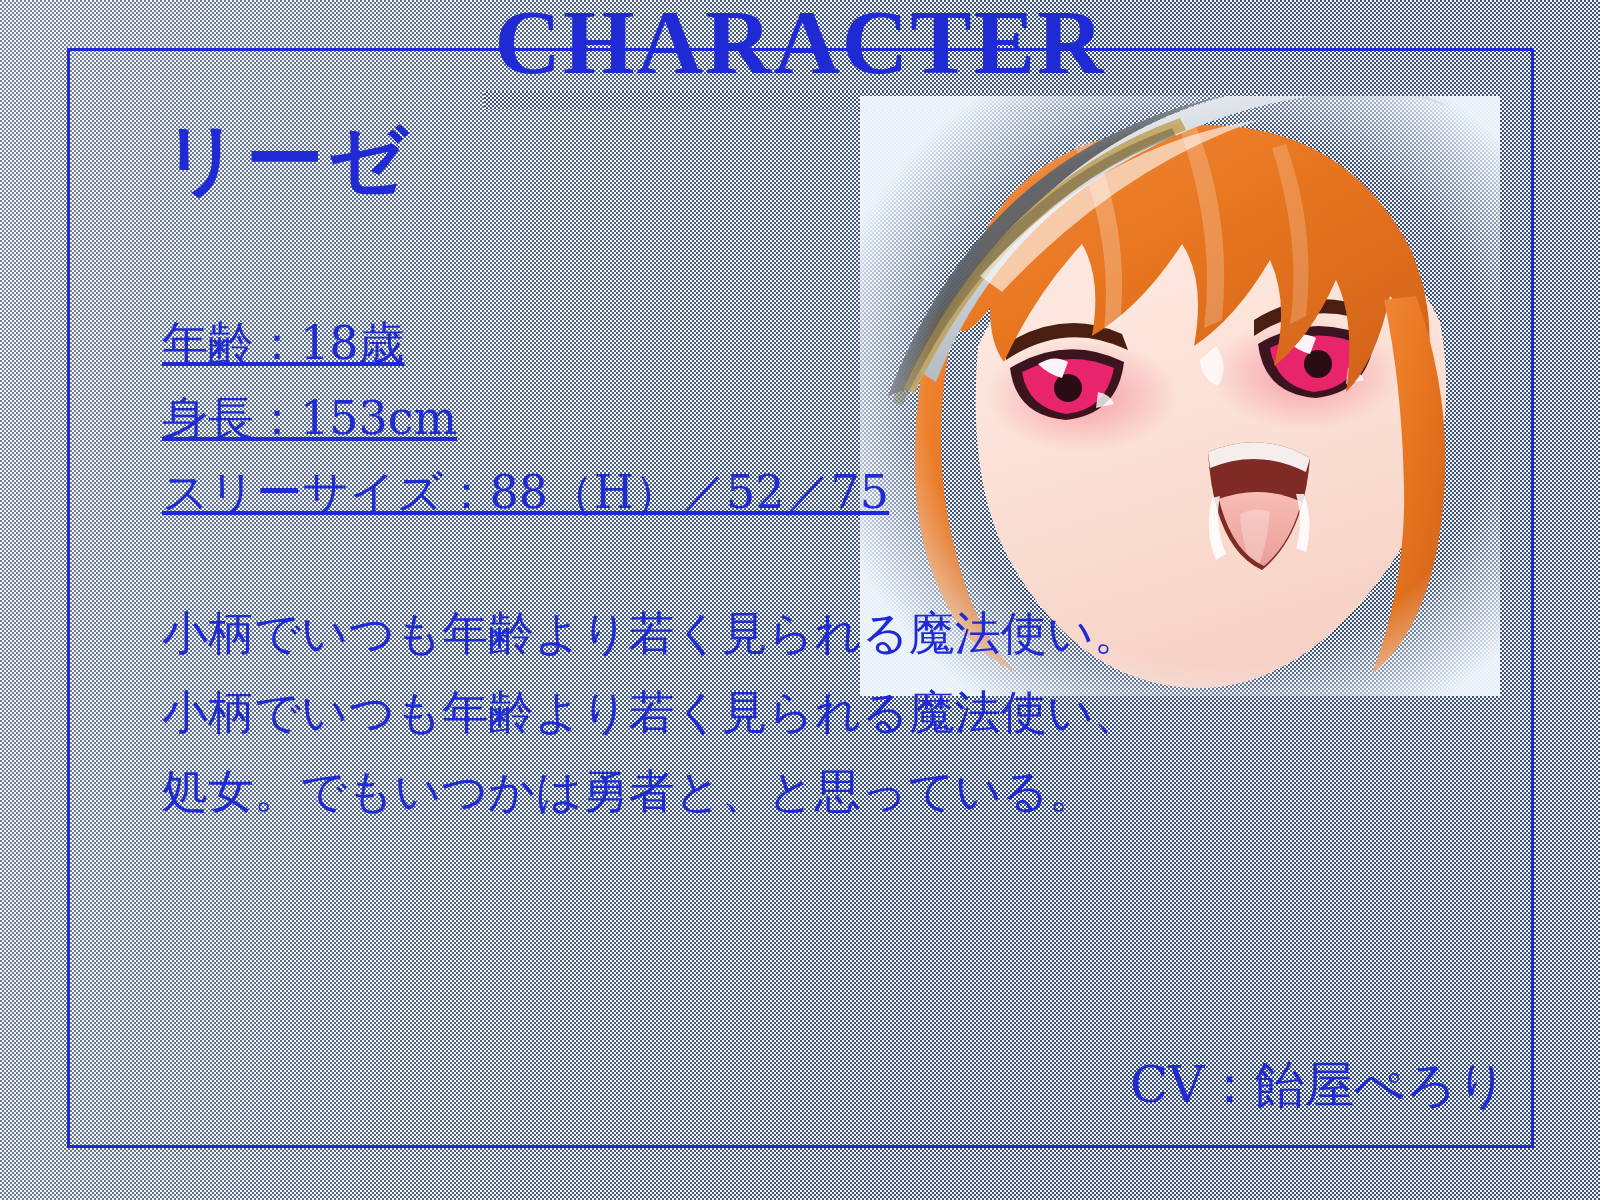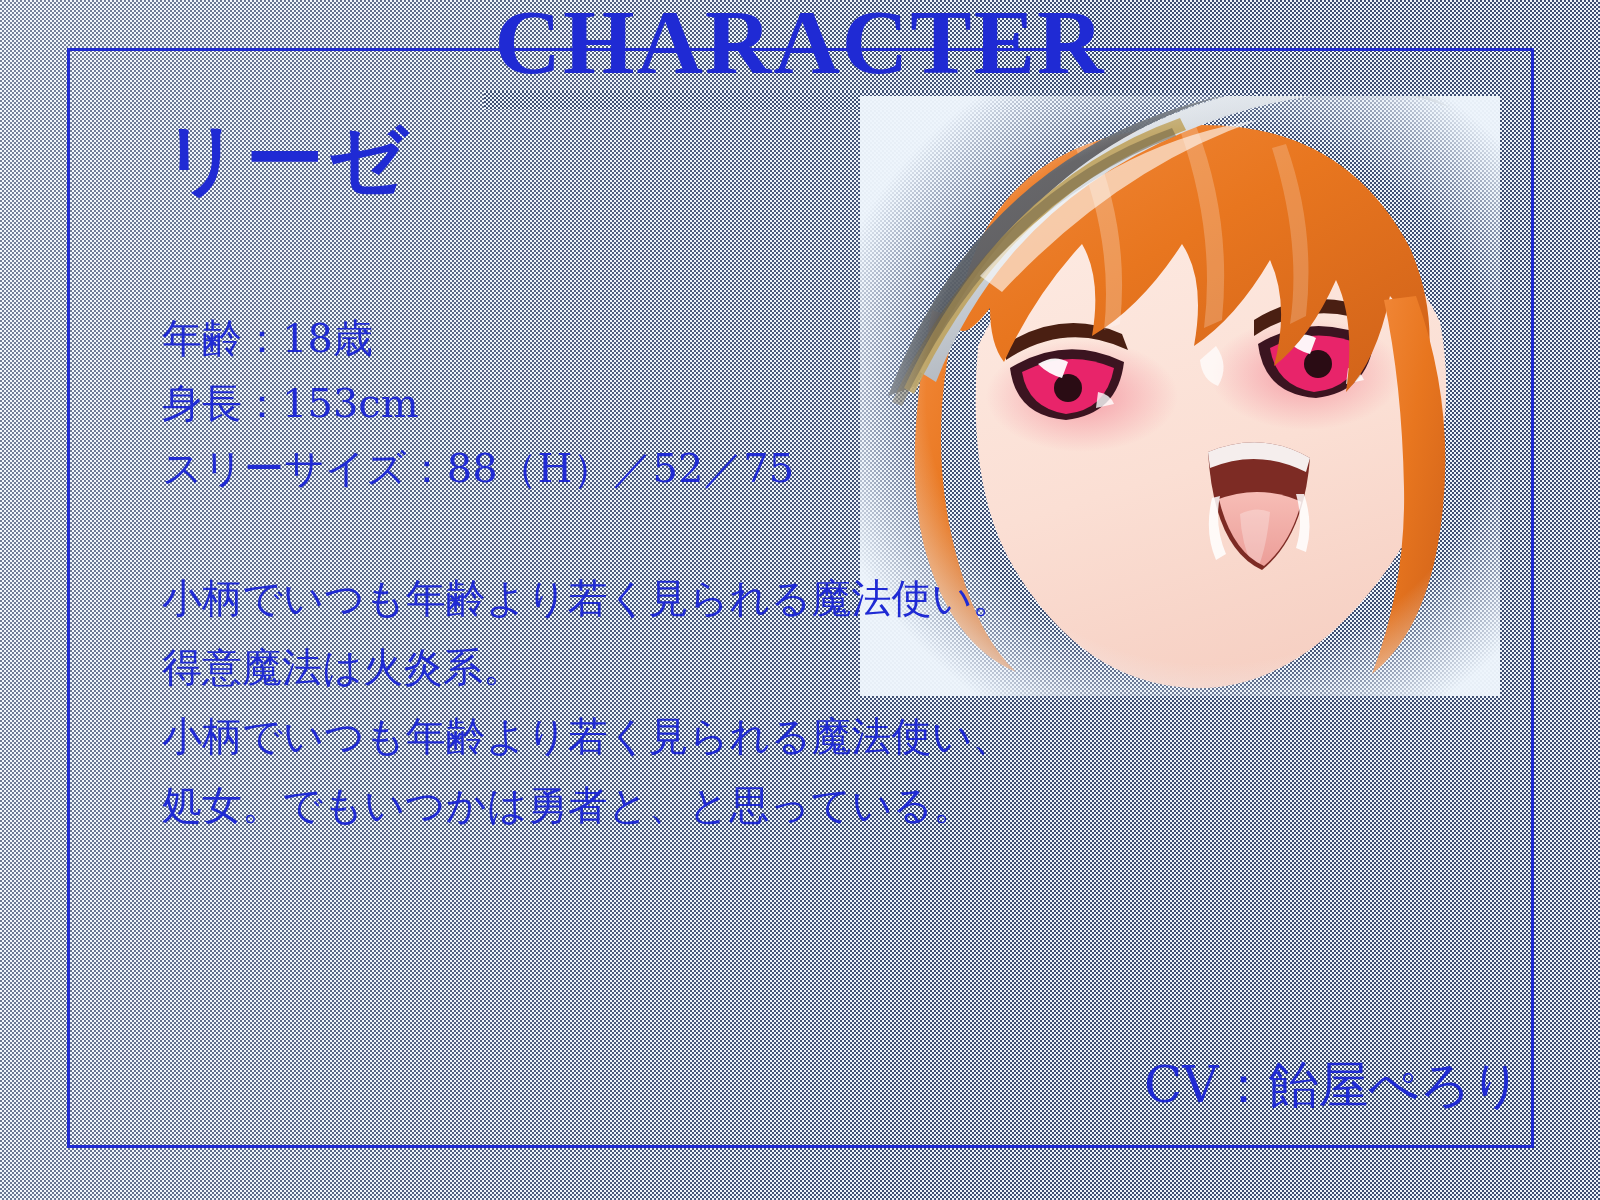--- a/index.html
+++ b/index.html
@@ -105,48 +105,48 @@
     line-height: 1.0;
     color: #1f2ad4;
     margin: 0;
     letter-spacing: 4px;
   }
   .stats {
     margin-top: 108px;
   }
   .stat-line {
     font-family: "DejaVu Serif", "Liberation Serif", serif;
-    font-size: 40px;
+    font-size: 46px;
     line-height: 1.62;
     color: #1f2ad4;
     white-space: nowrap;
+    text-decoration: underline;
   }
   .desc {
     margin-top: 64px;
   }
   .desc-line {
     font-family: "DejaVu Serif", "Liberation Serif", serif;
-    font-size: 40px;
+    font-size: 46px;
     line-height: 1.72;
     color: #1f2ad4;
     white-space: nowrap;
   }
   .cv {
     position: absolute;
     left: 118px;
     top: 1060px;
     width: 1390px;
     text-align: right;
     font-family: "DejaVu Serif", "Liberation Serif", serif;
     font-size: 50px;
     line-height: 1.0;
     color: #1f2ad4;
     z-index: 5;
     white-space: nowrap;
-    padding-left: 14px;
   }
 </style>
 </head>
 <body>
 
 <div id="page">
 
   <div class="tone"></div>
   <div class="tone-soft"></div>
 
@@ -273,21 +273,20 @@
     <div class="char-name">リーゼ</div>
 
     <div class="stats">
       <div class="stat-line">年齢：18歳</div>
       <div class="stat-line">身長：153cm</div>
       <div class="stat-line">スリーサイズ：88（H）／52／75</div>
     </div>
 
     <div class="desc">
       <div class="desc-line">小柄でいつも年齢より若く見られる魔法使い。</div>
-      <div class="desc-line">得意魔法は火炎系。</div>
       <div class="desc-line">小柄でいつも年齢より若く見られる魔法使い、</div>
       <div class="desc-line">処女。でもいつかは勇者と、と思っている。</div>
     </div>
   </div>
 
   <div class="cv">CV：飴屋ぺろり</div>
 
 </div>
 
 </body></html>

